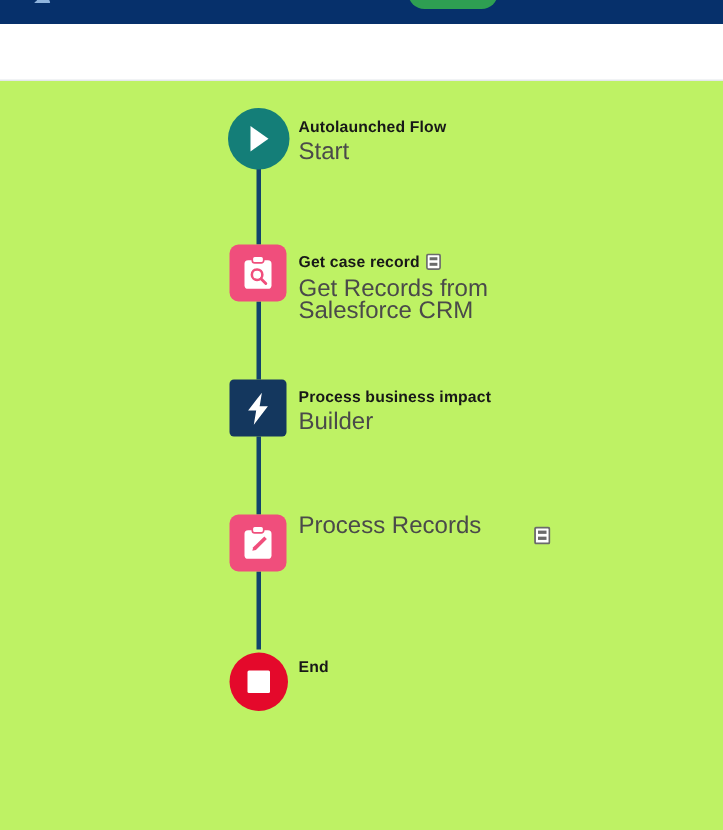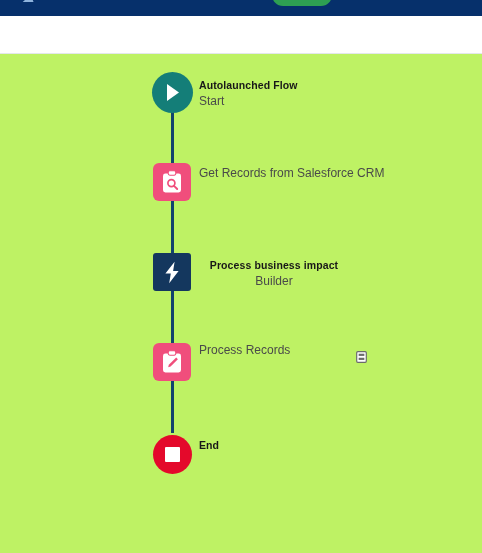--- a/index.html
+++ b/index.html
@@ -146,21 +146,21 @@
   }
   .node-title {
     font-size: 10.5px;
     font-weight: bold;
     color: #181818;
     line-height: 13px;
     letter-spacing: 0.1px;
     display: inline;
   }
   .node-subtitle {
-    font-size: 12px;
+    font-size: 16px;
     font-weight: normal;
     color: #4a4a4a;
     line-height: 15px;
     margin-top: 1px;
   }
 
   
   .record-glyph {
     display: inline-block;
     vertical-align: -1px;
@@ -213,33 +213,40 @@
         <svg width="22" height="24" viewBox="0 0 22 24" aria-hidden="true">
           <rect x="2" y="3.5" width="18" height="19" rx="2.4" fill="#ffffff"></rect>
           <rect x="7.2" y="0.8" width="7.6" height="4.4" rx="1.6" fill="#ffffff"></rect>
           <rect x="7.2" y="0.8" width="7.6" height="4.4" rx="1.6" fill="none" stroke="#f04e7c" stroke-width="1.1"></rect>
           <circle cx="10.4" cy="13.1" r="3.5" fill="none" stroke="#f04e7c" stroke-width="1.7"></circle>
           <line x1="13" y1="15.8" x2="16.2" y2="19" stroke="#f04e7c" stroke-width="1.9" stroke-linecap="round"></line>
         </svg>
       </div>
     </div>
     <div class="node-text" style="top:5px;">
+      <div>
+        <span class="node-title">Get case record</span><span class="record-glyph"><svg width="10" height="11" viewBox="0 0 10 11" aria-hidden="true" style="display:inline-block;vertical-align:-1px;">
+              <rect x="0.6" y="0.6" width="8.8" height="9.8" rx="1" fill="#ffffff" stroke="#6b6b6b" stroke-width="1.1"></rect>
+              <rect x="2.4" y="2.5" width="5.2" height="2" fill="#6b6b6b"></rect>
+              <rect x="2.4" y="6.2" width="5.2" height="2" fill="#6b6b6b"></rect>
+            </svg></span>
+      </div>
       <div class="node-subtitle" style="width:190px;">Get Records from Salesforce CRM</div>
     </div>
   </div>
 
   <div class="flow-node" style="top:196px;height:44px;">
     <div class="node-icon-wrap">
       <div class="icon-rsq navy">
         <svg width="18" height="23" viewBox="0 0 18 23" aria-hidden="true">
           <path d="M11.6 0.8 L2.4 12.6 L7.8 12.6 L6.2 22.2 L15.6 9.9 L10.1 9.9 Z" fill="#ffffff"></path>
         </svg>
       </div>
     </div>
-    <div class="node-text" style="top:5px;text-align:center;">
+    <div class="node-text" style="top:5px;">
       <div>
         <span class="node-title">Process business impact</span>
       </div>
       <div class="node-subtitle">Builder</div>
     </div>
   </div>
 
   <div class="flow-node" style="top:286px;height:52px;">
     <div class="node-icon-wrap">
       <div class="icon-rsq pink">

